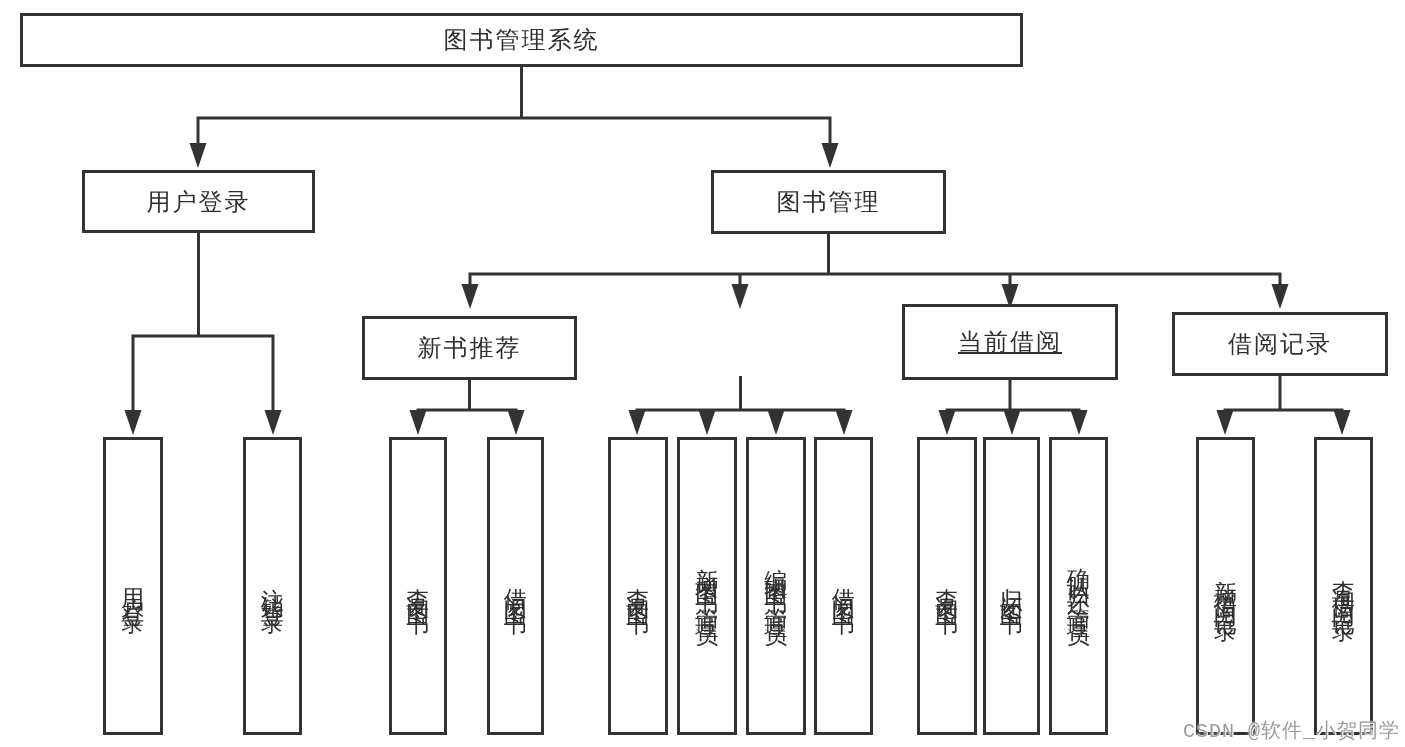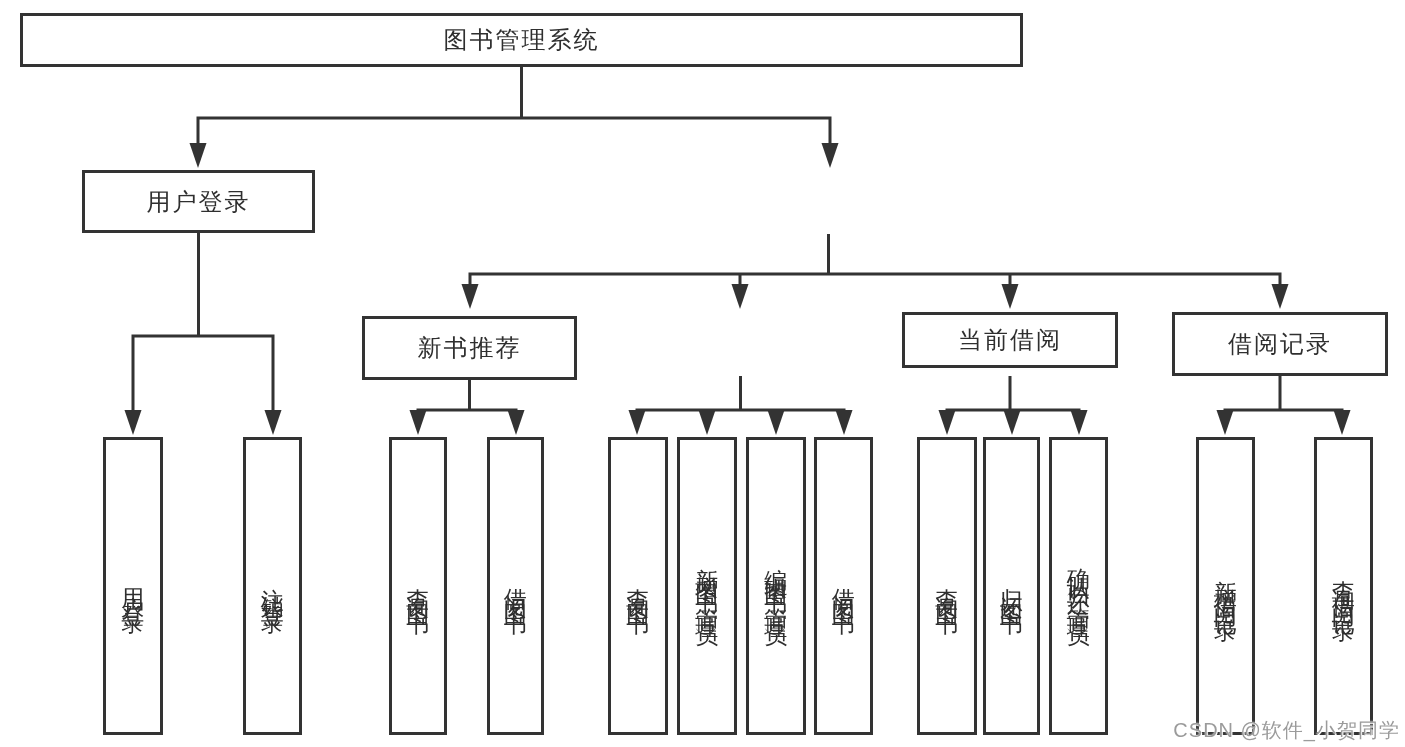--- a/index.html
+++ b/index.html
@@ -52,20 +52,21 @@
   }
   .watermark {
     position: absolute;
     right: 5px;
     bottom: 3px;
     font-size: 20px;
     letter-spacing: 1px;
     color: #9b9b9b;
     text-shadow: 0 0 2px #ffffff, 1px 1px 0 #ffffff;
     white-space: nowrap;
+    font-family: Liberation Mono, monospace;
   }
 </style>
 </head>
 <body>
 
 <div class="canvas">
 
   <svg class="connectors" viewBox="0 0 1405 747" xmlns="http://www.w3.org/2000/svg">
     <g stroke="#333333" stroke-width="3" fill="none">
 
@@ -109,25 +110,28 @@
     </g>
   </svg>
 
   <div class="box hbox" style="left:20px; top:13px; width:1003px; height:54px;">
     <span class="label">图书管理系统</span>
   </div>
 
   <div class="box hbox" style="left:82px; top:170px; width:233px; height:63px;">
     <span class="label">用户登录</span>
   </div>
+  <div class="box hbox" style="left:711px; top:170px; width:235px; height:64px;">
+    <span class="label">图书管理</span>
+  </div>
 
   <div class="box hbox" style="left:362px; top:316px; width:215px; height:64px;">
     <span class="label">新书推荐</span>
   </div>
-  <div class="box hbox" style="left:902px; top:312px; width:216px; height:56px;">
+  <div class="box hbox" style="left:902px; top:304px; width:216px; height:76px;text-decoration:underline;">
     <span class="label">当前借阅</span>
   </div>
   <div class="box hbox" style="left:1172px; top:312px; width:216px; height:64px;">
     <span class="label">借阅记录</span>
   </div>
 
   <div class="box vbox" style="left:103px; top:437px; width:60px; height:298px;">
     <span class="vtext">用户登录</span>
   </div>
   <div class="box vbox" style="left:243px; top:437px; width:59px; height:298px;">

